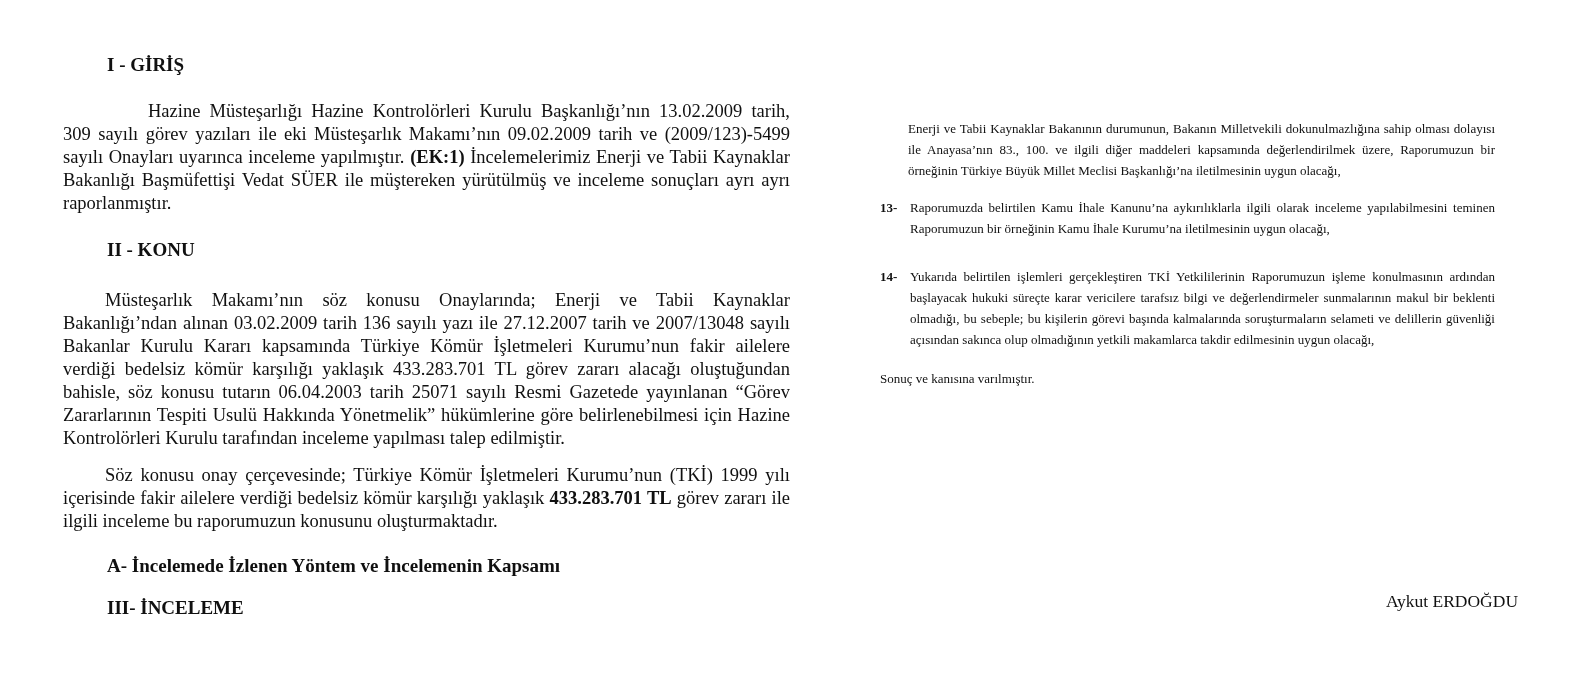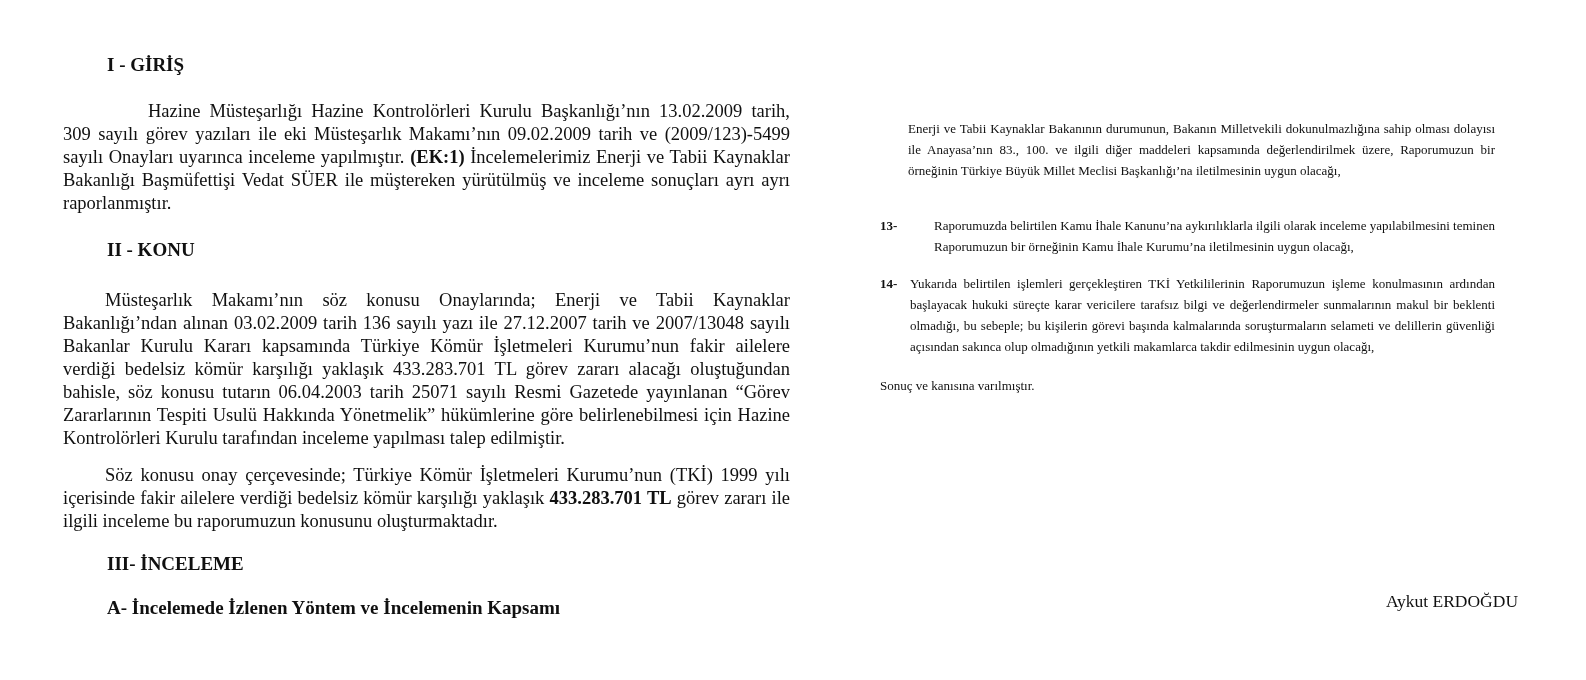--- a/index.html
+++ b/index.html
@@ -35,22 +35,22 @@
   
   .right-page {
     position:absolute; left:880px; top:118px; width:615px;
     font-size:13px; line-height:21px;
   }
   .cont-para {
     margin-left:28px;
     text-align:justify; text-justify:inter-word;
   }
   .numbered-item { display:flex; }
-  .item-13 { margin-top:34px;gap:24px; }
-  .item-14 { margin-top:16px; }
+  .item-13 { margin-top:16px; }
+  .item-14 { margin-top:27px; }
   .numbered-item .num {
     flex:0 0 30px; font-weight:bold;
   }
   .numbered-item .txt {
     flex:1; text-align:justify; text-justify:inter-word;
   }
   .closing-line { margin-top:18px; }
 
   
   .signature {
@@ -68,23 +68,23 @@
     <div class="heading h1">I - GİRİŞ</div>
 
     <p class="para-1"><span>Hazine Müsteşarlığı Hazine Kontrolörleri Kurulu Başkanlığı’nın 13.02.2009 tarih, 309 sayılı görev yazıları ile eki Müsteşarlık Makamı’nın 09.02.2009 tarih ve (2009/123)-5499 sayılı Onayları uyarınca inceleme yapılmıştır. </span><b class="inline-bold">(EK:1)</b><span> İncelemelerimiz Enerji ve Tabii Kaynaklar Bakanlığı Başmüfettişi Vedat SÜER ile müştereken yürütülmüş ve inceleme sonuçları ayrı ayrı raporlanmıştır.</span></p>
 
     <div class="heading h2">II - KONU</div>
 
     <p class="para-2">Müsteşarlık Makamı’nın söz konusu Onaylarında; Enerji ve Tabii Kaynaklar Bakanlığı’ndan alınan 03.02.2009 tarih 136 sayılı yazı ile 27.12.2007 tarih ve 2007/13048 sayılı Bakanlar Kurulu Kararı kapsamında Türkiye Kömür İşletmeleri Kurumu’nun fakir ailelere verdiği bedelsiz kömür karşılığı yaklaşık 433.283.701 TL görev zararı alacağı oluştuğundan bahisle, söz konusu tutarın 06.04.2003 tarih 25071 sayılı Resmi Gazetede yayınlanan “Görev Zararlarının Tespiti Usulü Hakkında Yönetmelik” hükümlerine göre belirlenebilmesi için Hazine Kontrolörleri Kurulu tarafından inceleme yapılması talep edilmiştir.</p>
 
     <p class="para-3"><span>Söz konusu onay çerçevesinde; Türkiye Kömür İşletmeleri Kurumu’nun (TKİ) 1999 yılı içerisinde fakir ailelere verdiği bedelsiz kömür karşılığı yaklaşık </span><b class="inline-bold">433.283.701 TL</b><span> görev zararı ile ilgili inceleme bu raporumuzun konusunu oluşturmaktadır.</span></p>
 
+    <div class="heading h4">A- İncelemede İzlenen Yöntem ve İncelemenin Kapsamı</div>
+
     <div class="heading h3">III- İNCELEME</div>
-
-    <div class="heading h4">A- İncelemede İzlenen Yöntem ve İncelemenin Kapsamı</div>
   </div>
 
   <div class="right-page">
 
     <p class="cont-para">Enerji ve Tabii Kaynaklar Bakanının durumunun, Bakanın Milletvekili dokunulmazlığına sahip olması dolayısı ile Anayasa’nın 83., 100. ve ilgili diğer maddeleri kapsamında değerlendirilmek üzere, Raporumuzun bir örneğinin Türkiye Büyük Millet Meclisi Başkanlığı’na iletilmesinin uygun olacağı,</p>
 
     <div class="numbered-item item-13">
       <span class="num">13-</span>
       <span class="txt">Raporumuzda belirtilen Kamu İhale Kanunu’na aykırılıklarla ilgili olarak inceleme yapılabilmesini teminen Raporumuzun bir örneğinin Kamu İhale Kurumu’na iletilmesinin uygun olacağı,</span>
     </div>

